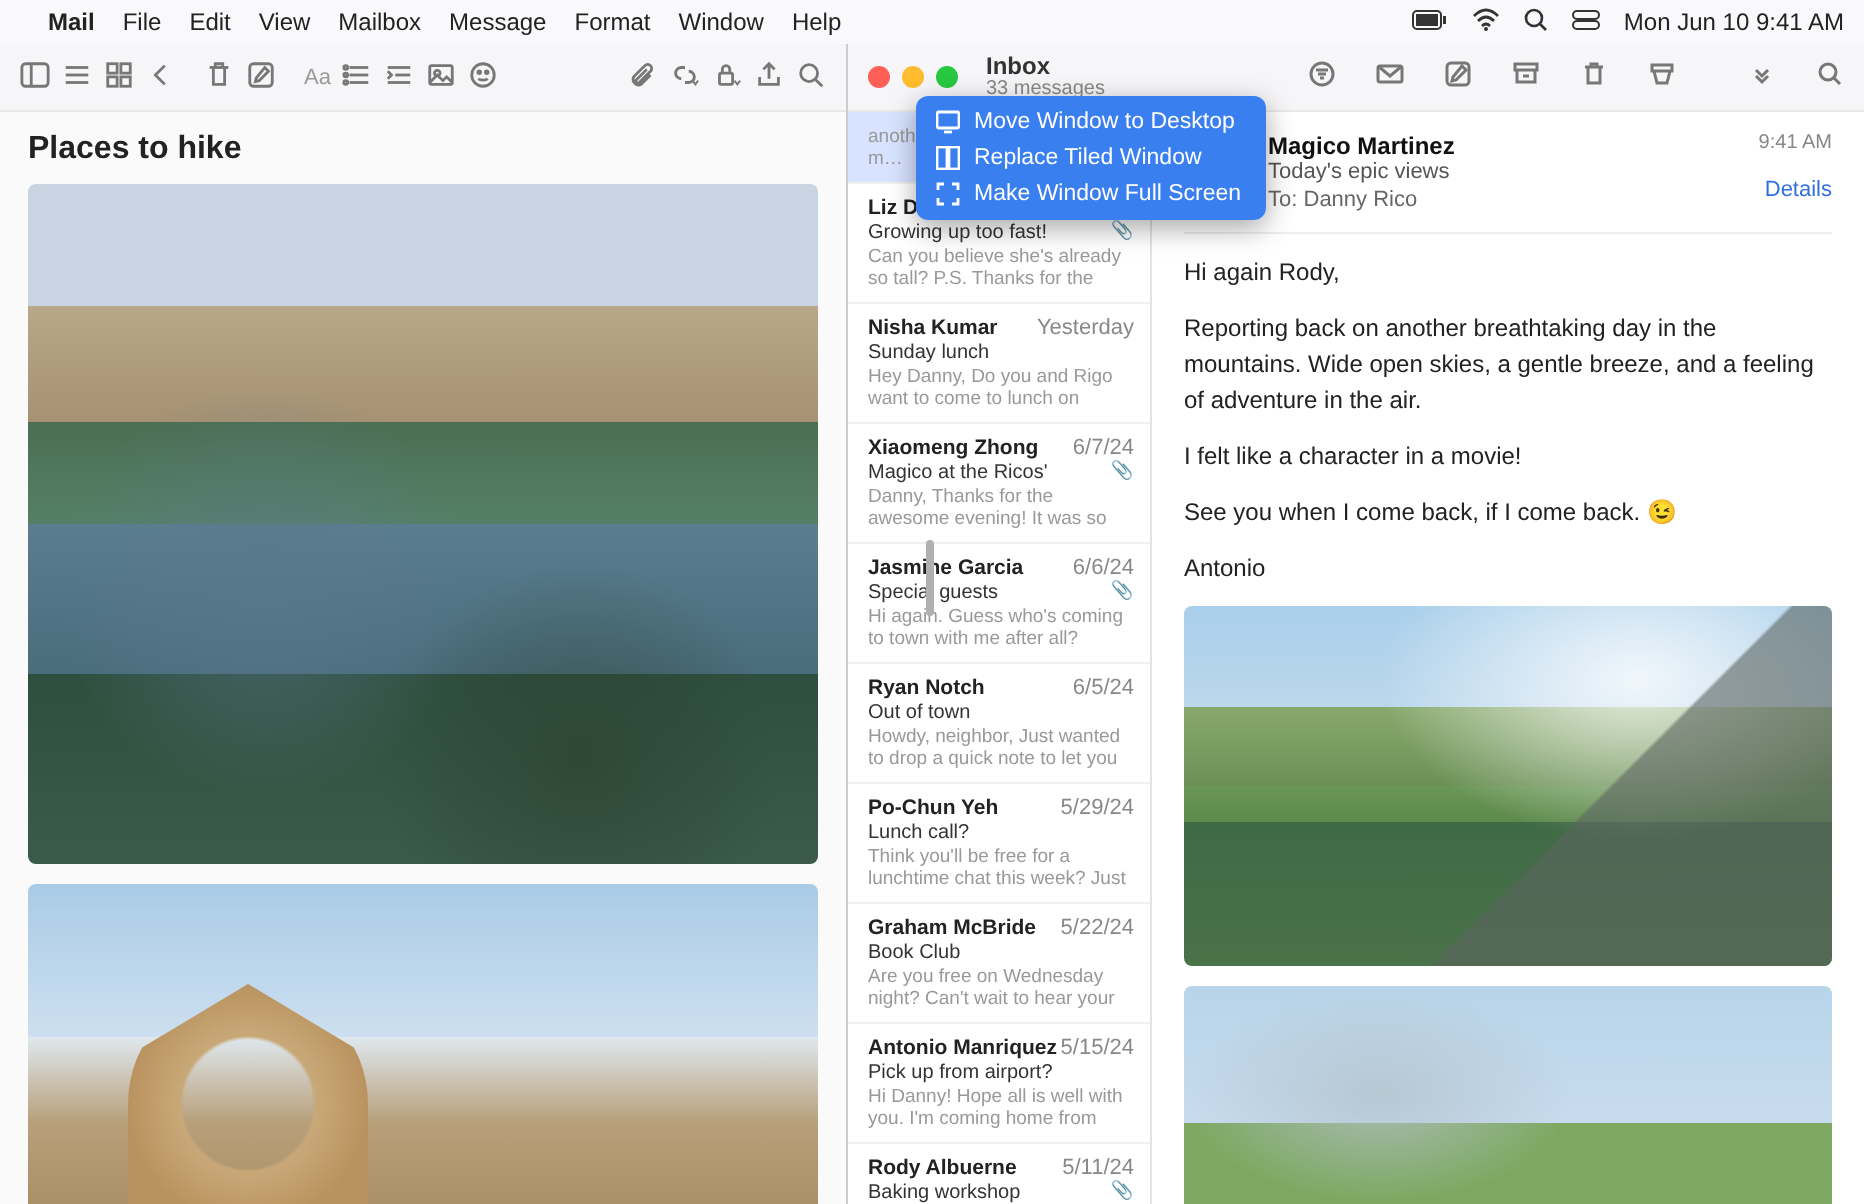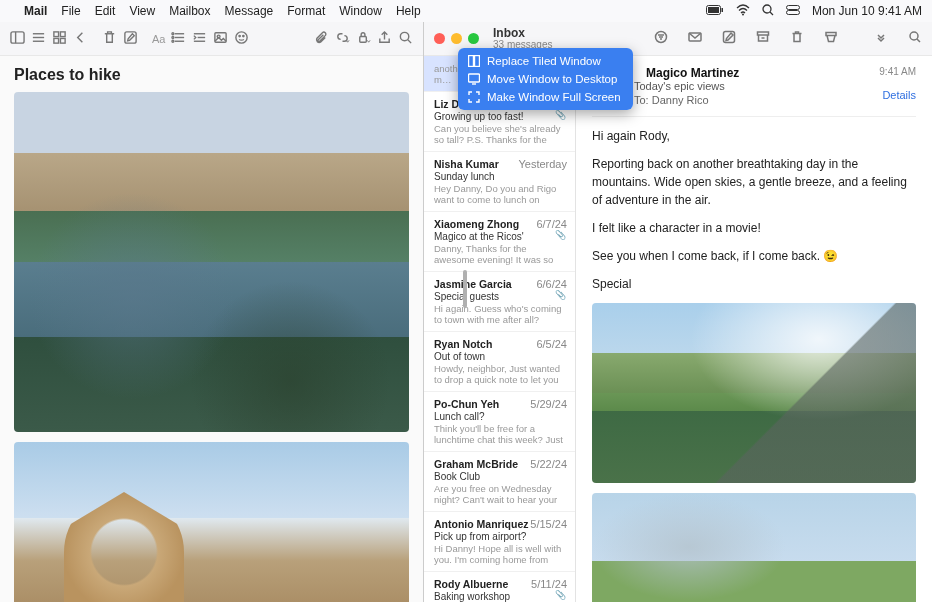--- a/index.html
+++ b/index.html
@@ -210,21 +210,21 @@
   display: flex;
   gap: 10px;
   border-bottom: 1px solid #eee;
   padding-bottom: 10px;
 }
 .avatar {
   width: 32px; height: 32px; border-radius: 50%;
   background: radial-gradient(circle at 40% 30%, #e8b99c, #c88964 70%);
 }
 .reader-meta { flex: 1; font-size: 11px; color: #444; }
-.reader-meta .from { font-weight: 700; color: #111; font-size: 12px; padding-left: 12px; }
+.reader-meta .from { font-weight: 700; color: #111; font-size: 12px; }
 .reader-meta .subj { color: #555; font-size: 11px; }
 .reader-meta .to { color: #666; font-size: 11px; margin-top: 2px; }
 .reader-side { text-align: right; font-size: 10px; color: #888; }
 .reader-side .details { color: #2f6fe0; margin-top: 12px; font-size: 11px; }
 .reader-body { font-size: 12px; color: #222; line-height: 1.5; padding-top: 10px; }
 .reader-body p { margin-bottom: 10px; }
 .reader-img {
   width: 100%;
   height: 180px;
   border-radius: 4px;
@@ -451,34 +451,34 @@
         <span><svg viewBox="0 0 14 14">
               <circle cx="6" cy="6" r="4"></circle>
               <line x1="9" y1="9" x2="12" y2="12"></line>
             </svg></span>
       </div>
 
       <div class="win-menu">
         <div class="menu-item">
           <span class="mi-icon">
               <svg viewBox="0 0 12 12">
+                <rect x="0.5" y="1" width="11" height="8" rx="1"></rect>
+                <line x1="4" y1="11" x2="8" y2="11"></line>
+              </svg>
+            </span>
+          <span>Move Window to Desktop</span>
+        </div>
+        <div class="menu-item">
+          <span class="mi-icon">
+              <svg viewBox="0 0 12 12">
                 <rect x="0.5" y="0.5" width="5" height="11"></rect>
                 <rect x="6.5" y="0.5" width="5" height="11"></rect>
               </svg>
             </span>
           <span>Replace Tiled Window</span>
-        </div>
-        <div class="menu-item">
-          <span class="mi-icon">
-              <svg viewBox="0 0 12 12">
-                <rect x="0.5" y="1" width="11" height="8" rx="1"></rect>
-                <line x1="4" y1="11" x2="8" y2="11"></line>
-              </svg>
-            </span>
-          <span>Move Window to Desktop</span>
         </div>
         <div class="menu-item">
           <span class="mi-icon">
               <svg viewBox="0 0 12 12">
                 <polyline points="1,4 1,1 4,1"></polyline>
                 <polyline points="8,1 11,1 11,4"></polyline>
                 <polyline points="11,8 11,11 8,11"></polyline>
                 <polyline points="4,11 1,11 1,8"></polyline>
               </svg>
             </span>
@@ -565,21 +565,21 @@
           <div class="reader-side">
             <div>9:41 AM</div>
             <div class="details">Details</div>
           </div>
         </div>
         <div class="reader-body">
           <p>Hi again Rody,</p>
           <p>Reporting back on another breathtaking day in the mountains. Wide open skies, a gentle breeze, and a feeling of adventure in the air.</p>
           <p>I felt like a character in a movie!</p>
           <p>See you when I come back, if I come back. 😉</p>
-          <p>Special</p>
+          <p>Antonio</p>
           <div class="reader-img mountain1"></div>
           <div class="reader-img mountain2"></div>
         </div>
       </div>
     </div>
   </div>
 </div>
 
 <div class="div-handle"></div>
 

